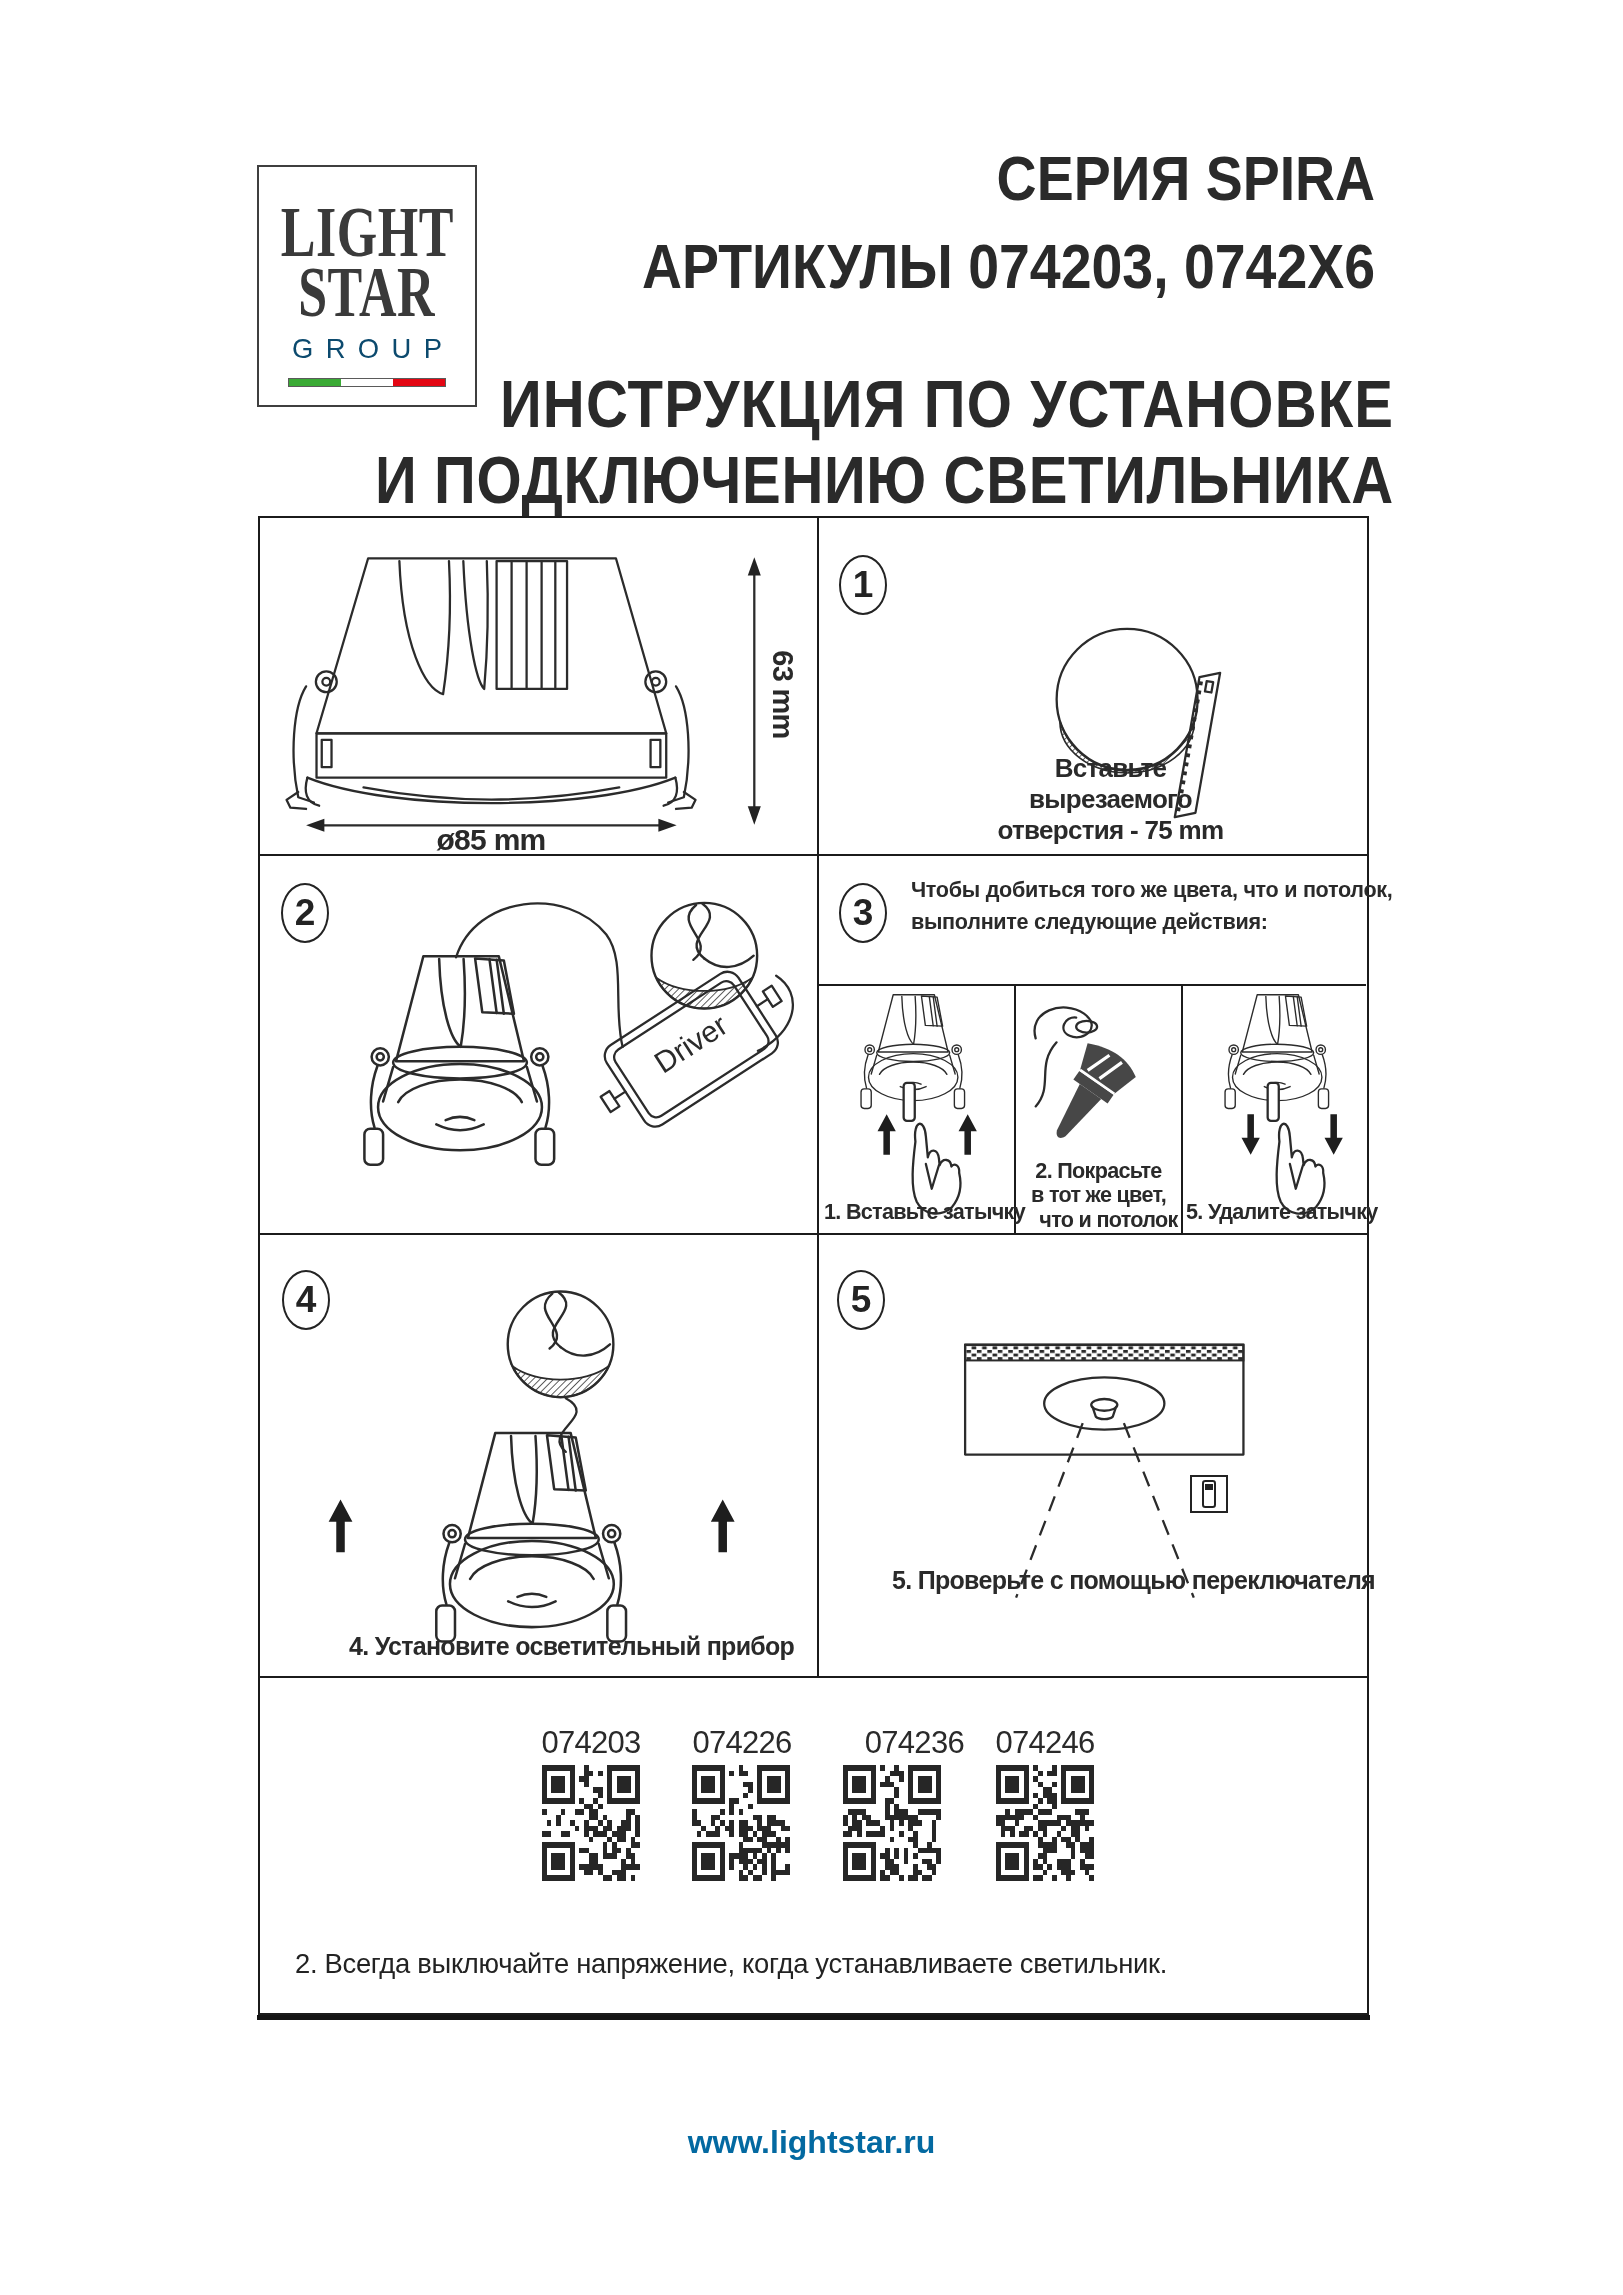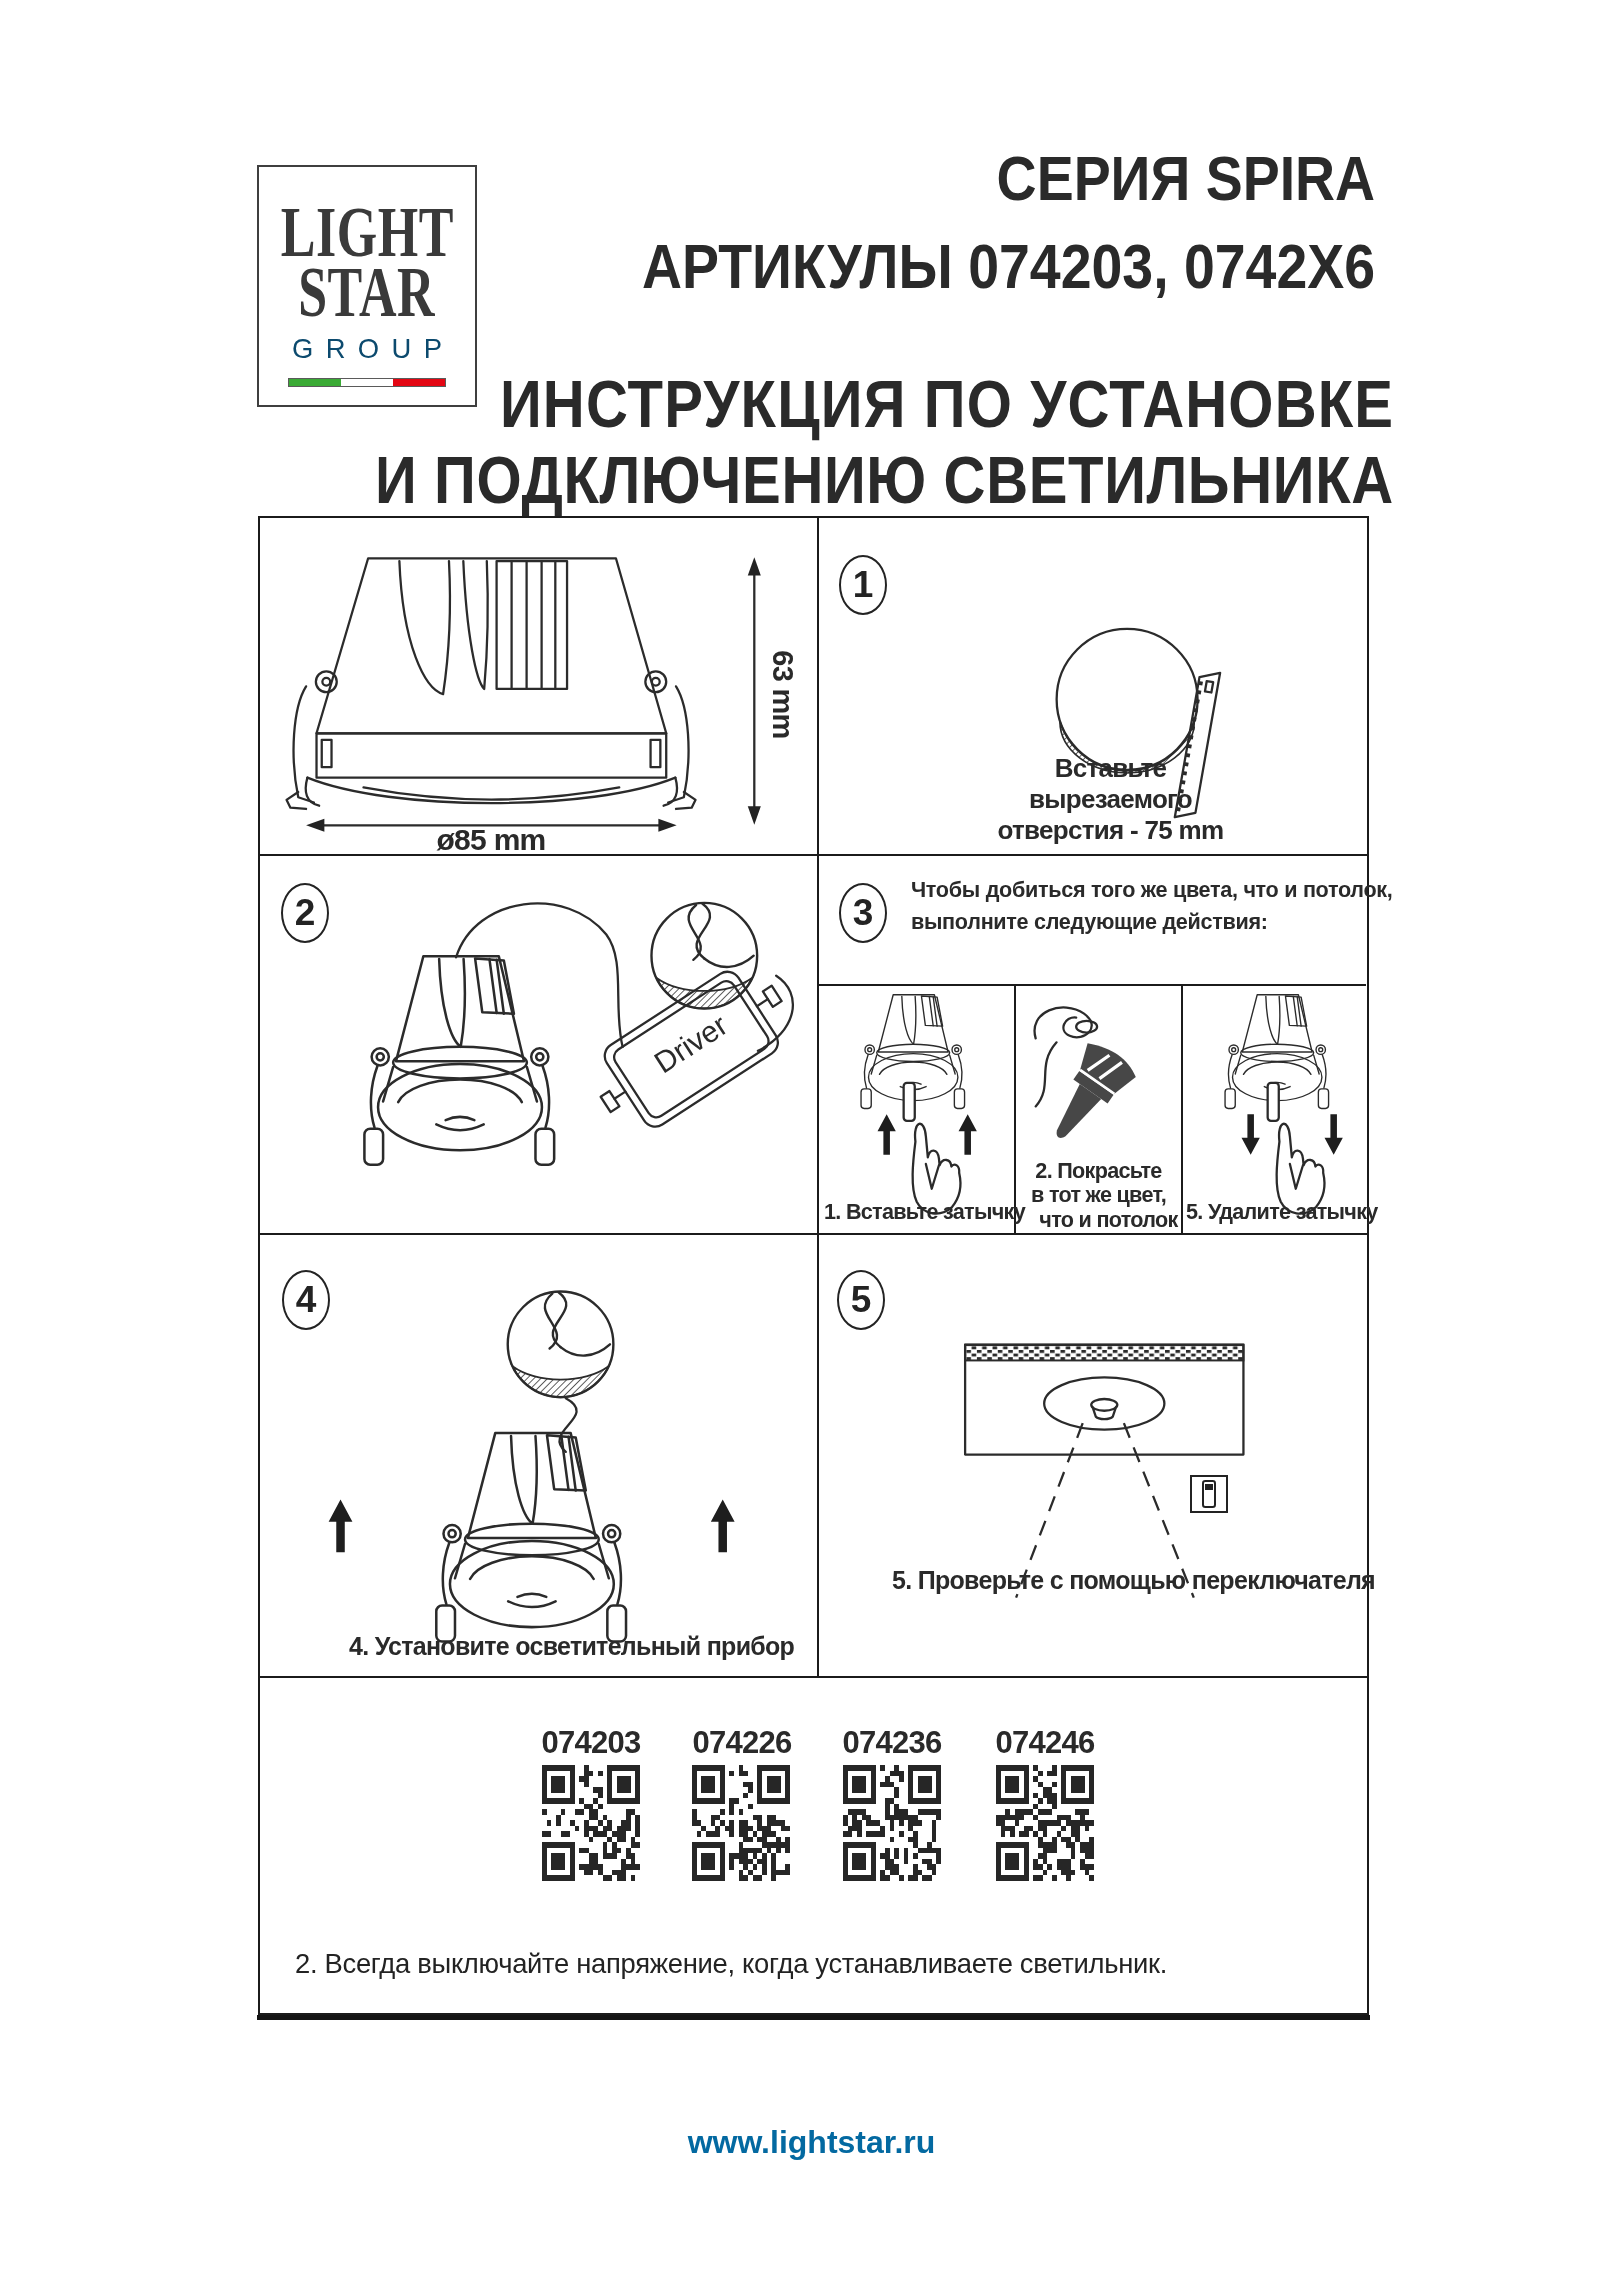--- a/index.html
+++ b/index.html
@@ -42,21 +42,21 @@
   .rot90 { transform:rotate(90deg); }
 
   
   .switch { left:1190px; top:1475px; width:38px; height:38px; border:2.6px solid #232323; background:#fff;
             display:flex; align-items:center; justify-content:center; }
   .switch .toggle { width:14.4px; height:27.4px; border:2px solid #232323; border-radius:3.3px;
                     display:flex; justify-content:center; }
   .switch .knob { width:7.8px; height:5.9px; background:#232323; margin-top:2px; }
 
   
-  .qr-label { width:144px; text-align:center; font-size:31px; font-weight:bold; color:#2a2a2a; letter-spacing:-0.7px; }
+  .qr-label { width:144px; text-align:center; font-size:31px; font-weight:normal; color:#2a2a2a; letter-spacing:-0.7px; }
   .qr-code { width:98px; height:116px; }
 
   .note { font-size:27.4px; color:#232323; letter-spacing:-0.3px; white-space:nowrap; }
   .footer-url { left:0; top:2124px; width:1623px; text-align:center; font-size:32px; font-weight:bold; color:#0369a1; }
 </style>
 </head>
 <body>
 
 <div class="page">
 
@@ -290,21 +290,21 @@
   </svg>
   <div class="abs switch">
     <div class="toggle">
         <div class="knob"></div>
       </div>
   </div>
   <div class="abs cap" style="left:892px; top:1566px; width:431px; font-size:25px;">5. Проверьте с помощью переключателя</div>
 
   <div class="abs qr-label" style="left:519px; top:1725px;">074203</div>
   <div class="abs qr-label" style="left:670px; top:1725px;">074226</div>
-  <div class="abs qr-label" style="left:820px; top:1725px;">074236</div>
+  <div class="abs qr-label" style="left:820px; top:1725px;text-align:right;">074236</div>
   <div class="abs qr-label" style="left:973px; top:1725px;">074246</div>
 
   <div class="abs qr-code" style="left:542px; top:1765px;"><svg xmlns="http://www.w3.org/2000/svg" width="100%" height="100%" viewBox="0 0 21 21" preserveAspectRatio="none" shape-rendering="crispEdges">
         <rect x="0" y="0" width="1" height="1" fill="#262626"></rect>
         <rect x="1" y="0" width="1" height="1" fill="#262626"></rect>
         <rect x="2" y="0" width="1" height="1" fill="#262626"></rect>
         <rect x="3" y="0" width="1" height="1" fill="#262626"></rect>
         <rect x="4" y="0" width="1" height="1" fill="#262626"></rect>
         <rect x="5" y="0" width="1" height="1" fill="#262626"></rect>
         <rect x="6" y="0" width="1" height="1" fill="#262626"></rect>

